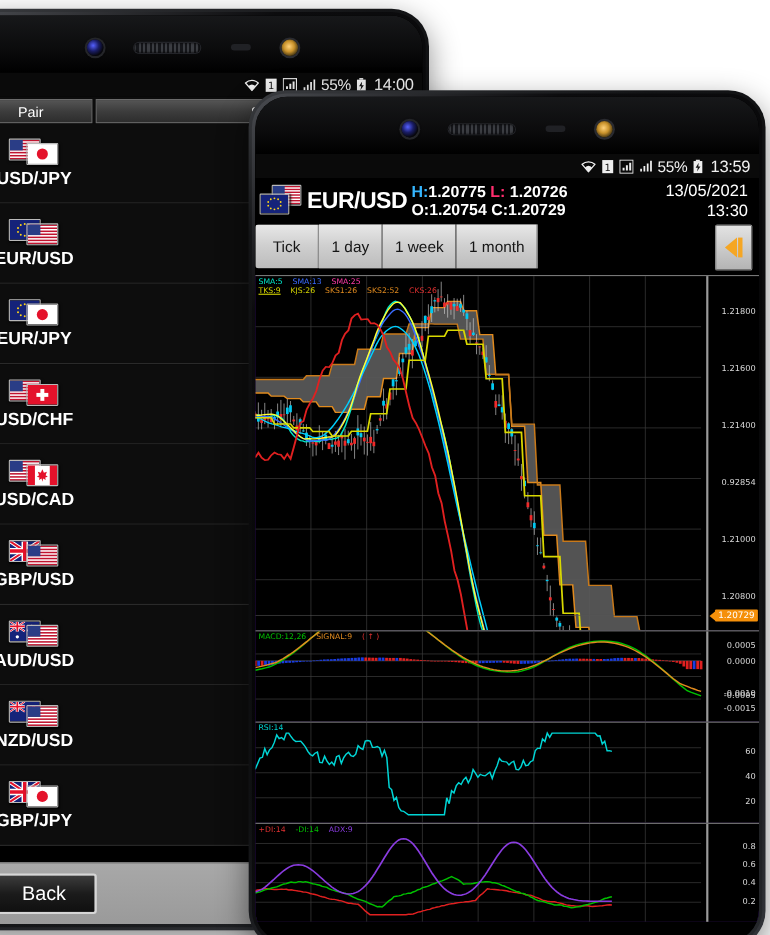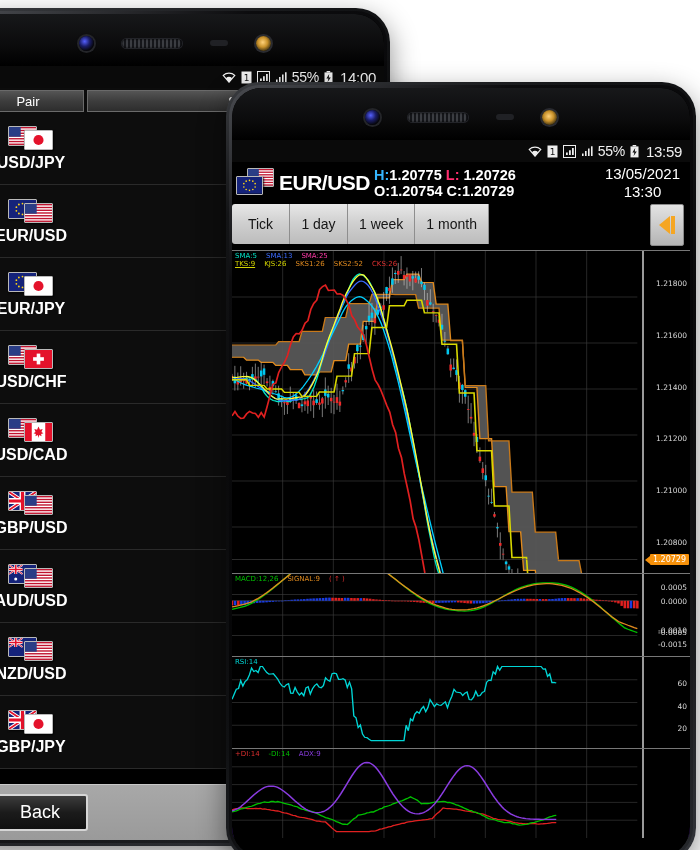--- a/index.html
+++ b/index.html
@@ -136,21 +136,21 @@
   .chart-header { height: 42px; background: #000; display: flex; align-items: center; padding: 0 4px; }
   .ch-flags { position: relative; width: 42px; height: 30px; margin-right: 1px; }
   .ch-flags .flag { width: 27px; height: 19px; }
   .ch-flags .flag.back { left: 11px; top: 0; }
   .ch-flags .flag.front { left: 0; top: 8px; }
   .ch-pair { color: #fff; font-size: 21px; font-weight: bold; letter-spacing: -.5px; }
   .hloc { margin-left: 4px; line-height: 1.12; white-space: nowrap; }
   .hloc div { font-size: 14.5px; color: #fff; font-weight: bold; }
   .k-h { color: #35b6ff; } .k-l { color: #ff2d6e; } .k-o,.k-c { color: #fff; }
   .hloc .val { font-weight: bold; }
-  .ch-date { margin-left: auto; text-align: center; color: #fff; font-size: 15px; line-height: 1.22; padding-right: 6px; }
+  .ch-date { margin-left: auto; text-align: right; color: #fff; font-size: 15px; line-height: 1.22; padding-right: 6px; }
 
   .tabrow { height: 46px; background: #000; display: flex; align-items: flex-start; position: relative; }
   .tabs { display: flex; height: 40px; }
   .tab {
     min-width: 58px; padding: 0 11px;
     background: linear-gradient(180deg,#e8e8e8 0%,#cfcfcf 48%,#bcbcbc 100%);
     border-right: 1px solid #8e8e8e;
     color: #151515; font-size: 14px;
     display: flex; align-items: center; justify-content: center;
     position: relative;
@@ -917,21 +917,21 @@
                   <span style="color: rgb(212, 212, 0);">KJS:26</span>
                   <span style="color: rgb(224, 138, 30);">SKS1:26</span>
                   <span style="color: rgb(224, 138, 30);">SKS2:52</span>
                   <span style="color: rgb(224, 48, 48);">CKS:26</span>
                 </div>
               <div class="axis-divider"></div>
               <div class="axis-labels" id="ax-price">
                   <span style="top: 31.9167px;">1.21800</span>
                   <span style="top: 83.75px; text-align: right;">1.21600</span>
                   <span style="top: 135.583px;">1.21400</span>
-                  <span style="top: 187.417px;">1.21200</span>
+                  <span style="top: 187.417px;">0.92854</span>
                   <span style="top: 239.25px;">1.21000</span>
                   <span style="top: 291.083px;">1.20800</span>
                 </div>
               <div class="price-badge" id="price-badge" style="top: 303.484px;">1.20729</div>
             </div>
 
             <div class="pane" id="pane-macd" style="height:83px">
               <svg id="svg-macd" viewBox="0 0 400 83" preserveAspectRatio="none">
                   <line x1="44.25" y1="0" x2="44.25" y2="83" stroke="#3c3c3c" stroke-width="0.6"></line>
                   <line x1="88.5" y1="0" x2="88.5" y2="83" stroke="#3c3c3c" stroke-width="0.6"></line>
@@ -1133,20 +1133,26 @@
                   <path d="M0.0 61.5L1.9 60.8L3.8 60.4L5.7 60.0L7.6 59.6L9.5 59.5L11.4 59.8L13.3 60.2L15.2 60.3L17.1 60.3L19.0 60.2L20.9 60.1L22.8 60.2L24.7 60.1L26.6 60.7L28.5 60.6L30.4 61.0L32.3 61.3L34.2 61.7L36.1 62.0L38.0 62.6L39.9 62.7L41.8 63.2L43.7 64.0L45.6 64.5L47.5 64.9L49.4 65.5L51.3 66.4L53.2 67.0L55.1 67.4L57.0 68.3L58.9 68.9L60.8 69.2L62.7 69.4L64.6 69.8L66.5 70.4L68.4 70.8L70.3 71.4L72.2 72.3L74.1 72.9L76.0 73.0L77.9 73.4L79.8 73.7L81.7 73.8L83.6 75.8L85.5 77.9L87.4 80.0L89.3 81.8L91.2 83.5L93.1 83.5L95.0 83.5L96.9 83.5L98.8 83.5L100.7 83.5L102.6 83.5L104.5 83.5L106.4 83.5L108.3 83.5L110.2 83.5L112.1 83.5L114.0 83.5L115.9 83.5L117.8 83.5L119.7 83.5L121.6 83.1L123.5 83.1L125.4 82.8L127.3 82.1L129.2 81.1L131.1 80.8L133.0 80.0L134.9 79.5L136.8 78.8L138.7 78.6L140.6 77.5L142.6 77.0L144.5 76.4L146.4 76.0L148.3 75.2L150.2 75.1L152.1 74.3L154.0 73.7L155.9 73.4L157.8 73.2L159.7 72.7L161.6 72.4L163.5 72.1L165.4 71.9L167.3 71.6L169.2 71.5L171.1 71.1L173.0 70.6L174.9 70.4L176.8 67.8L178.7 65.6L180.6 63.9L182.5 61.8L184.4 59.6L186.3 60.0L188.2 60.2L190.1 60.3L192.0 60.5L193.9 60.8L195.8 60.9L197.7 61.2L199.6 61.5L201.5 62.1L203.4 62.5L205.3 62.8L207.2 63.0L209.1 63.5L211.0 63.9L212.9 64.1L214.8 65.1L216.7 65.4L218.6 65.5L220.5 66.4L222.4 67.4L224.3 68.0L226.2 69.0L228.1 70.1L230.0 70.5L231.9 71.1L233.8 71.4L235.7 71.6L237.6 71.6L239.5 72.2L241.4 72.6L243.3 73.2L245.2 73.9L247.1 74.4L249.0 74.8L250.9 75.2L252.8 75.3L254.7 75.6L256.6 75.7L258.5 75.5L260.4 75.5L262.3 75.4L264.2 75.2L266.1 75.7L268.0 75.9L269.9 75.7L271.8 75.6L273.7 75.4L275.6 75.3L277.5 74.9L279.4 74.5L281.3 74.4L283.2 74.5" fill="none" stroke="#e02020" stroke-width="1.3"></path>
                   <path d="M0.0 63.6L1.9 63.0L3.8 62.5L5.7 61.5L7.6 60.6L9.5 60.2L11.4 59.6L13.3 58.9L15.2 58.3L17.1 57.9L19.0 57.0L20.9 56.0L22.8 55.2L24.7 54.9L26.6 54.1L28.5 53.5L30.4 53.9L32.3 53.9L34.2 53.1L36.1 53.1L38.0 53.6L39.9 53.1L41.8 53.6L43.7 54.2L45.6 55.0L47.5 55.4L49.4 55.9L51.3 56.4L53.2 57.4L55.1 57.9L57.0 58.4L58.9 59.8L60.8 60.7L62.7 61.1L64.6 62.0L66.5 62.5L68.4 62.9L70.3 63.4L72.2 64.1L74.1 65.1L76.0 66.2L77.9 67.4L79.8 68.3L81.7 69.3L83.6 69.9L85.5 70.6L87.4 71.3L89.3 72.3L91.2 73.4L93.1 74.2L95.0 75.2L96.9 76.1L98.8 75.9L100.7 76.4L102.6 74.6L104.5 72.4L106.4 70.5L108.3 69.2L110.2 66.9L112.1 66.5L114.0 66.2L115.9 65.7L117.8 64.6L119.7 64.3L121.6 63.7L123.5 63.7L125.4 62.6L127.3 61.7L129.2 60.5L131.1 60.0L133.0 58.5L134.9 58.0L136.8 57.4L138.7 56.6L140.6 55.4L142.6 54.8L144.5 53.7L146.4 52.9L148.3 52.4L150.2 51.5L152.1 50.5L154.0 49.5L155.9 48.4L157.8 49.5L159.7 50.6L161.6 51.7L163.5 53.5L165.4 55.4L167.3 55.1L169.2 55.1L171.1 55.1L173.0 54.8L174.9 54.3L176.8 53.8L178.7 53.2L180.6 53.5L182.5 53.2L184.4 53.1L186.3 53.3L188.2 54.1L190.1 54.1L192.0 54.7L193.9 55.4L195.8 56.6L197.7 57.1L199.6 58.1L201.5 59.0L203.4 60.1L205.3 61.0L207.2 62.1L209.1 62.4L211.0 63.7L212.9 64.0L214.8 64.9L216.7 65.6L218.6 67.2L220.5 68.0L222.4 69.4L224.3 70.4L226.2 70.9L228.1 71.2L230.0 71.8L231.9 72.6L233.8 73.2L235.7 73.8L237.6 74.5L239.5 74.5L241.4 74.3L243.3 74.7L245.2 75.7L247.1 75.8L249.0 76.4L250.9 77.0L252.8 76.8L254.7 76.4L256.6 76.3L258.5 76.0L260.4 75.0L262.3 74.5L264.2 74.1L266.1 73.5L268.0 72.8L269.9 72.2L271.8 71.6L273.7 70.7L275.6 69.5L277.5 68.6L279.4 68.1L281.3 67.4L283.2 67.0" fill="none" stroke="#00c000" stroke-width="1.3"></path>
                   <path d="M0.0 62.6L1.9 61.8L3.8 60.9L5.7 60.0L7.6 58.3L9.5 56.5L11.4 54.6L13.3 52.6L15.2 50.6L17.1 48.5L19.0 46.6L20.9 44.7L22.8 42.9L24.7 41.4L26.6 40.0L28.5 38.9L30.4 38.1L32.3 37.7L34.2 37.5L36.1 37.7L38.0 38.1L39.9 38.9L41.8 40.0L43.7 41.4L45.6 42.9L47.5 44.7L49.4 46.5L51.3 48.5L53.2 50.5L55.1 52.5L57.0 54.4L58.9 56.2L60.8 58.0L62.7 59.5L64.6 60.9L66.5 62.1L68.4 63.1L70.3 63.8L72.2 64.3L74.1 64.4L76.0 64.3L77.9 63.9L79.8 63.2L81.7 62.2L83.6 60.8L85.5 59.0L87.4 56.9L89.3 54.5L91.2 51.8L93.1 48.7L95.0 45.4L96.9 41.9L98.8 38.3L100.7 34.6L102.6 31.0L104.5 27.5L106.4 24.1L108.3 21.1L110.2 18.5L112.1 16.4L114.0 14.8L115.9 13.9L117.8 13.6L119.7 13.9L121.6 14.9L123.5 16.4L125.4 18.5L127.3 21.2L129.2 24.2L131.1 27.5L133.0 31.0L134.9 34.7L136.8 38.4L138.7 42.1L140.6 45.6L142.6 48.9L144.5 52.0L146.4 54.8L148.3 57.3L150.2 59.5L152.1 61.3L154.0 62.8L155.9 64.0L157.8 64.9L159.7 65.4L161.6 65.6L163.5 65.5L165.4 65.0L167.3 64.3L169.2 63.2L171.1 61.8L173.0 60.1L174.9 58.0L176.8 55.7L178.7 53.0L180.6 50.1L182.5 47.0L184.4 43.7L186.3 40.2L188.2 36.7L190.1 33.3L192.0 29.9L193.9 26.8L195.8 23.9L197.7 21.5L199.6 19.5L201.5 18.0L203.4 17.1L205.3 16.8L207.2 17.1L209.1 18.0L211.0 19.5L212.9 21.5L214.8 23.9L216.7 26.8L218.6 29.9L220.5 33.3L222.4 36.8L224.3 40.3L226.2 43.7L228.1 47.1L230.0 50.3L231.9 53.2L233.8 55.9L235.7 58.4L237.6 60.6L239.5 62.5L241.4 64.1L243.3 65.6L245.2 66.7L247.1 67.7L249.0 68.5L250.9 69.1L252.8 69.6L254.7 70.0L256.6 70.4L258.5 70.6L260.4 70.8L262.3 70.9L264.2 71.0L266.1 71.1L268.0 71.1L269.9 71.2L271.8 71.2L273.7 71.2L275.6 71.2L277.5 71.2L279.4 71.2L281.3 71.2L283.2 71.2" fill="none" stroke="#8a3ce0" stroke-width="1.4"></path>
                 </svg>
               <div class="pane-legend" id="lg-dmi">
                   <span style="color: rgb(224, 48, 48);">+DI:14</span>
                   <span style="color: rgb(0, 192, 0);">-DI:14</span>
                   <span style="color: rgb(138, 60, 224);">ADX:9</span>
                 </div>
               <div class="axis-divider"></div>
+              <div class="axis-labels" id="ax-dmi">
+                  <span style="top: 20.4px;">0.8</span>
+                  <span style="top: 36.8px;">0.6</span>
+                  <span style="top: 53.2px;">0.4</span>
+                  <span style="top: 69.6px;">0.2</span>
+                </div>
             </div>
 
           </div>
         </div>
       </div>
     </div>
   </div>
 </div>
 
 </body></html>

